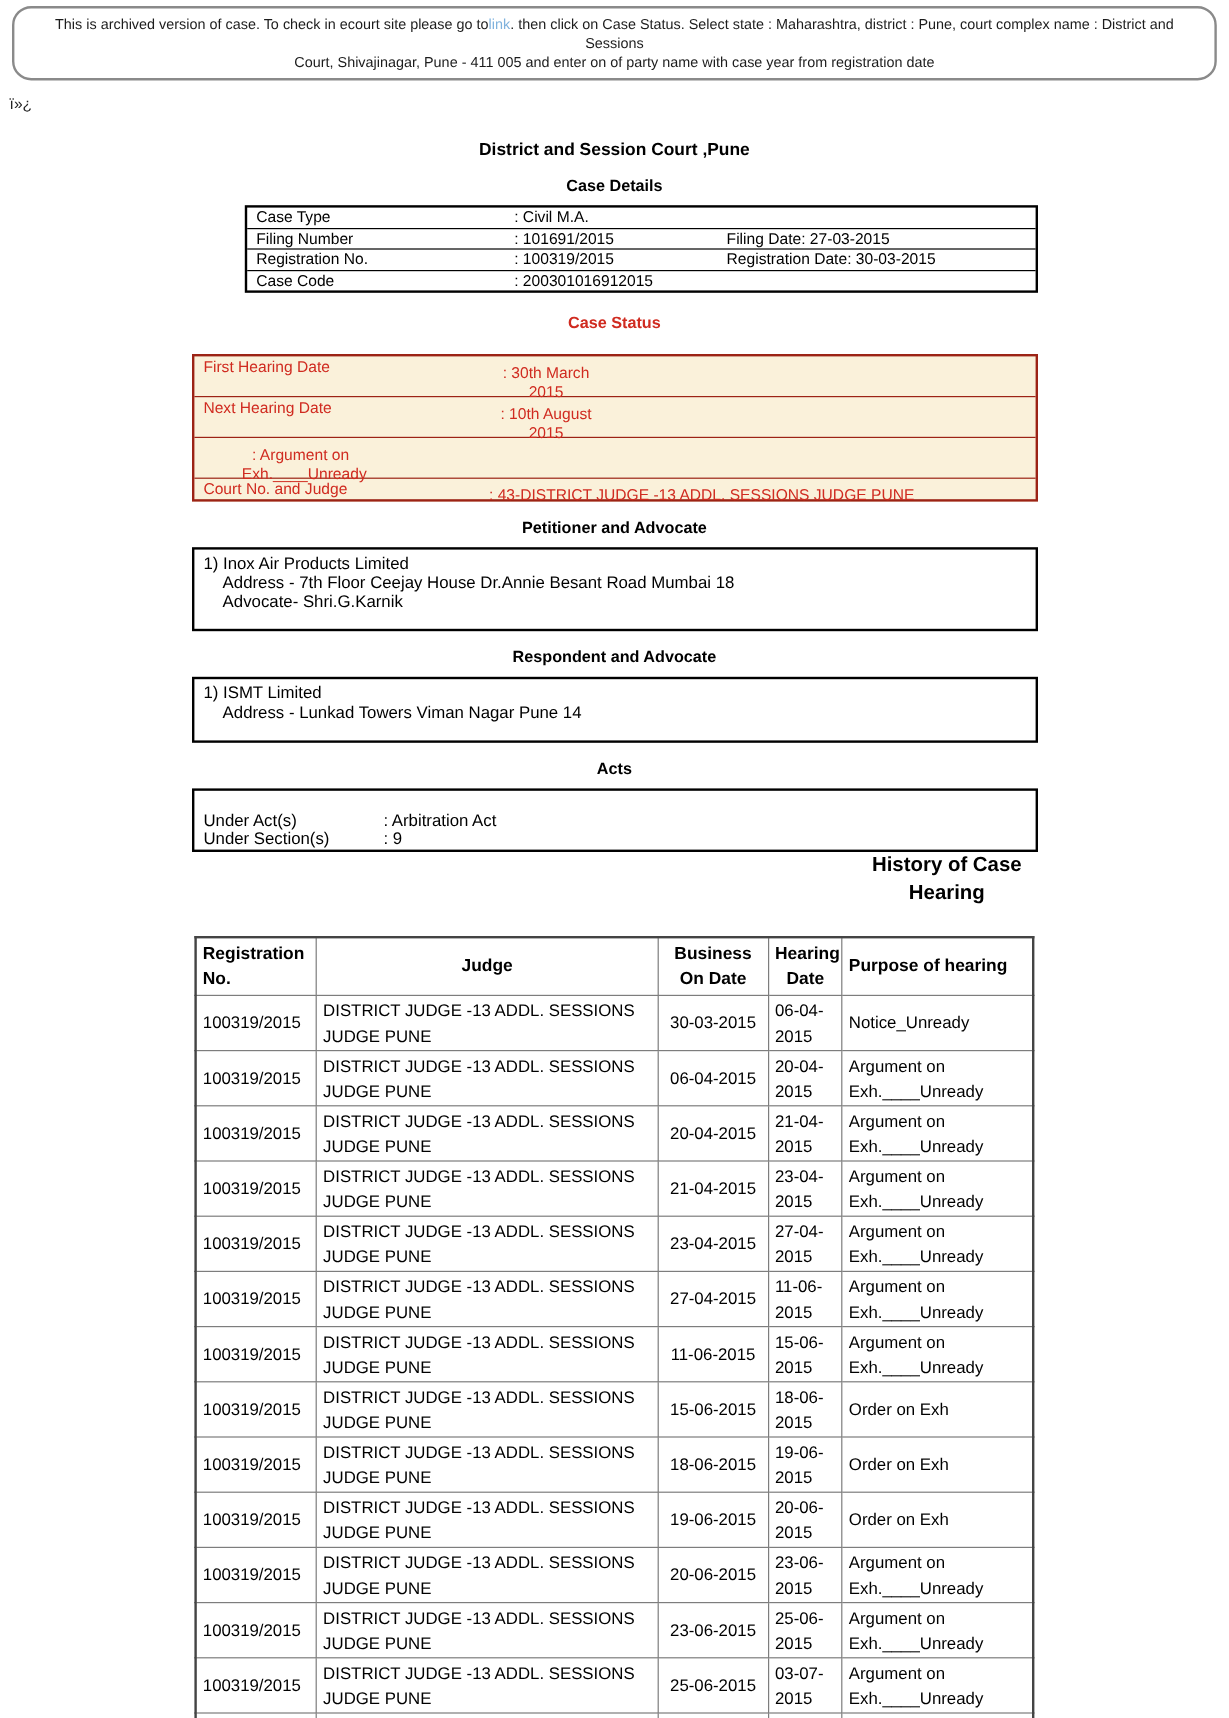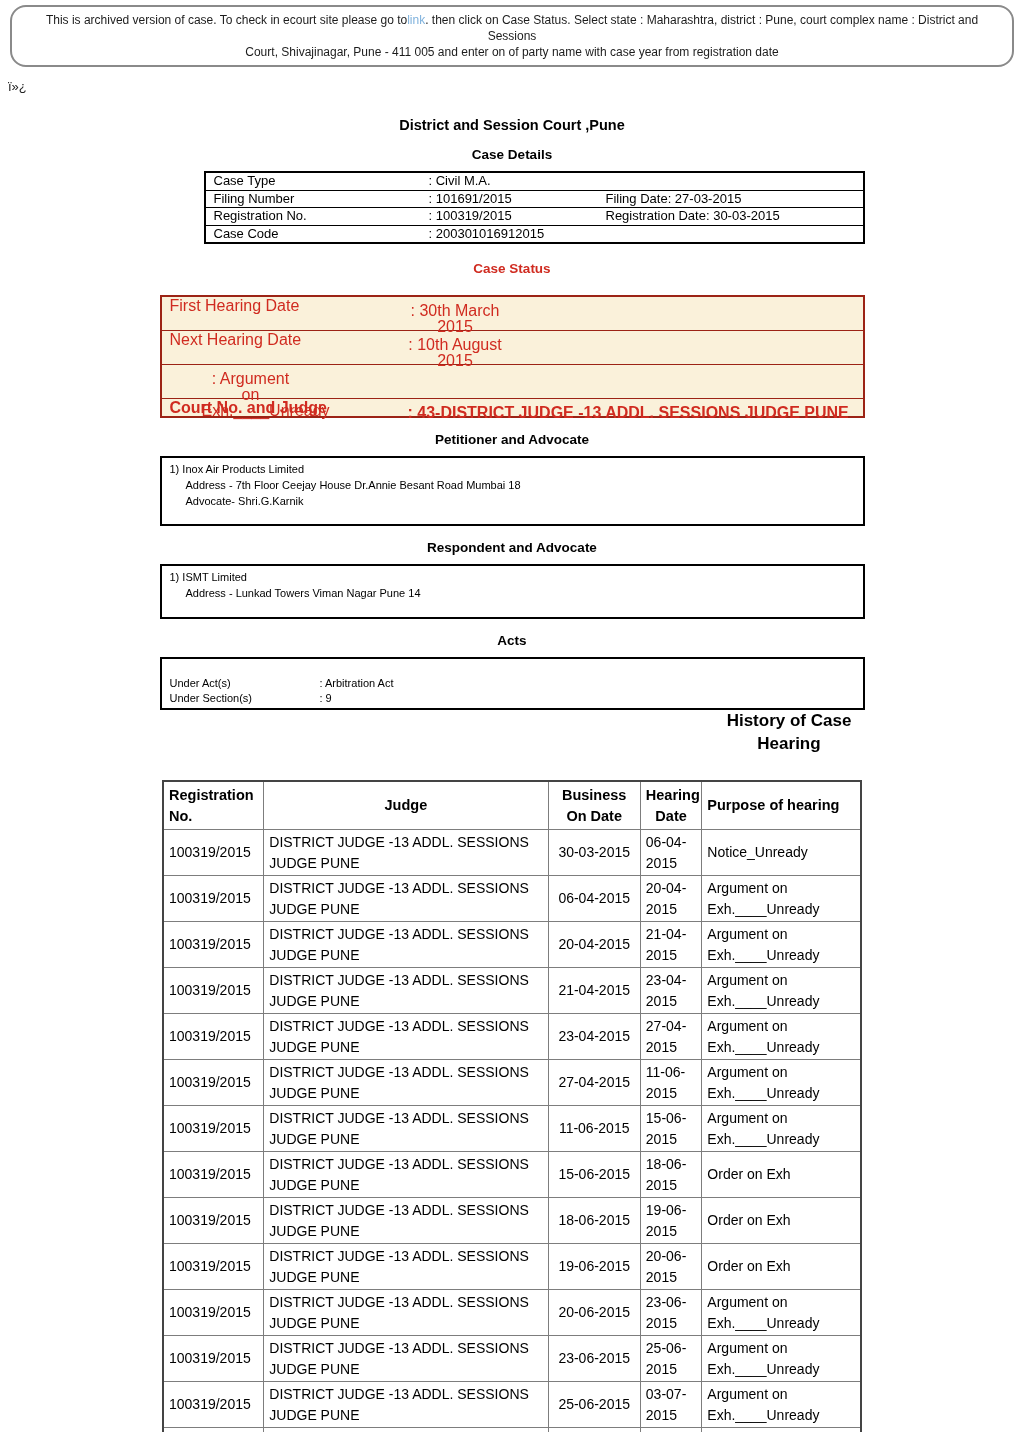--- a/index.html
+++ b/index.html
@@ -65,45 +65,45 @@
   .tbl-details .row:first-child { border-top: none; }
   .tbl-details .lbl { width: 215px; flex: 0 0 auto; }
   .tbl-details .val { width: 177px; flex: 0 0 auto; }
   .tbl-details .extra { flex: 1; }
 
   
   .tbl-status {
     border: 2px solid var(--status-border, #9c2315);
     background: var(--status-bg, #faf1da);
     color: var(--red, #d02b20);
-    font-size: 16px;
+    font-size: 13px;
     margin-top: 19px;
   }
   .tbl-status .row {
     display: flex;
     padding-left: 8px;
     line-height: 16px;
     border-top: 1px solid var(--status-border, #9c2315);
   }
   .tbl-status .row:first-child { border-top: none; }
   .tbl-status .lbl { width: 238px; flex: 0 0 auto; padding-top: 1px; }
   .tbl-status .val {
     width: 95px;
     text-align: center;
     padding-top: 6px;
   }
   .tbl-status .row.two { height: 33px; }
   .tbl-status .row.shift .val { margin-left: 32px; width: 98px; }
-  .tbl-status .row.single { height: 17px; font-weight: bold; }
+  .tbl-status .row.single { height: 17px; }
   .tbl-status .row.single .val { width: auto; text-align: left; }
 
   
   .box {
     border: 2px solid #000;
-    font-size: 11px;
+    font-size: 14px;
     line-height: 16px;
     padding: 3px 8px 0 8px;
   }
   .box .indent { padding-left: 16px; }
   .box.petitioner { padding-bottom: 15px; }
   .box.respondent { padding-bottom: 16px; }
 
   
   .box.acts { padding: 17px 8px 2px 8px; line-height: 15px; }
   .box.acts .row { display: flex; }

